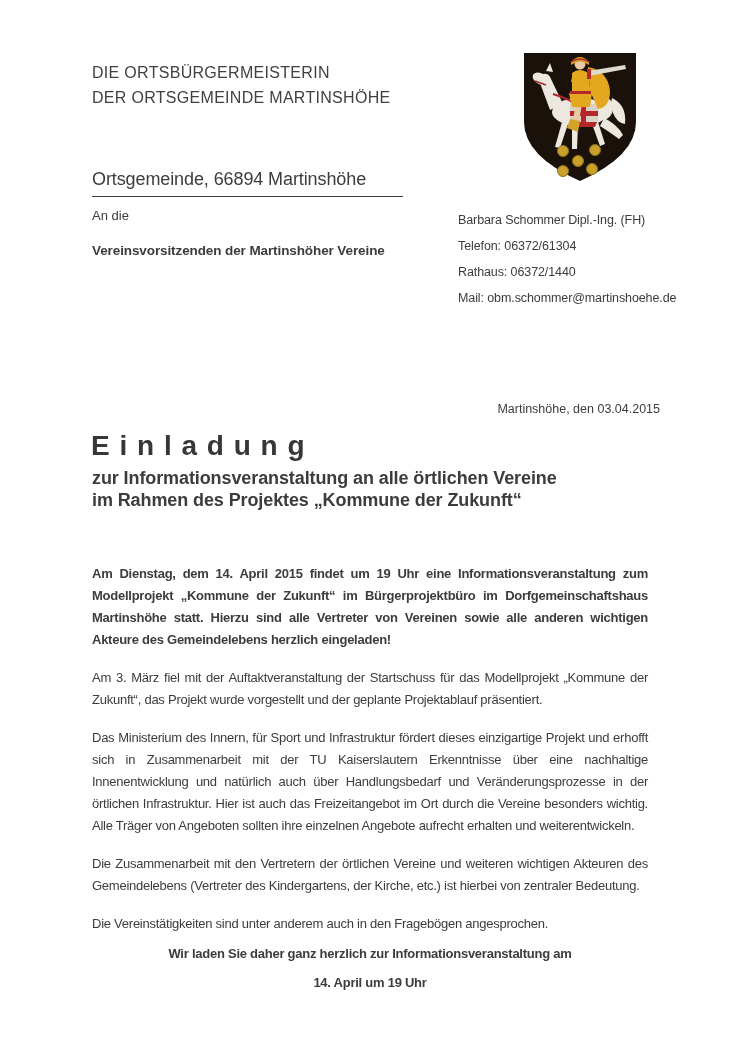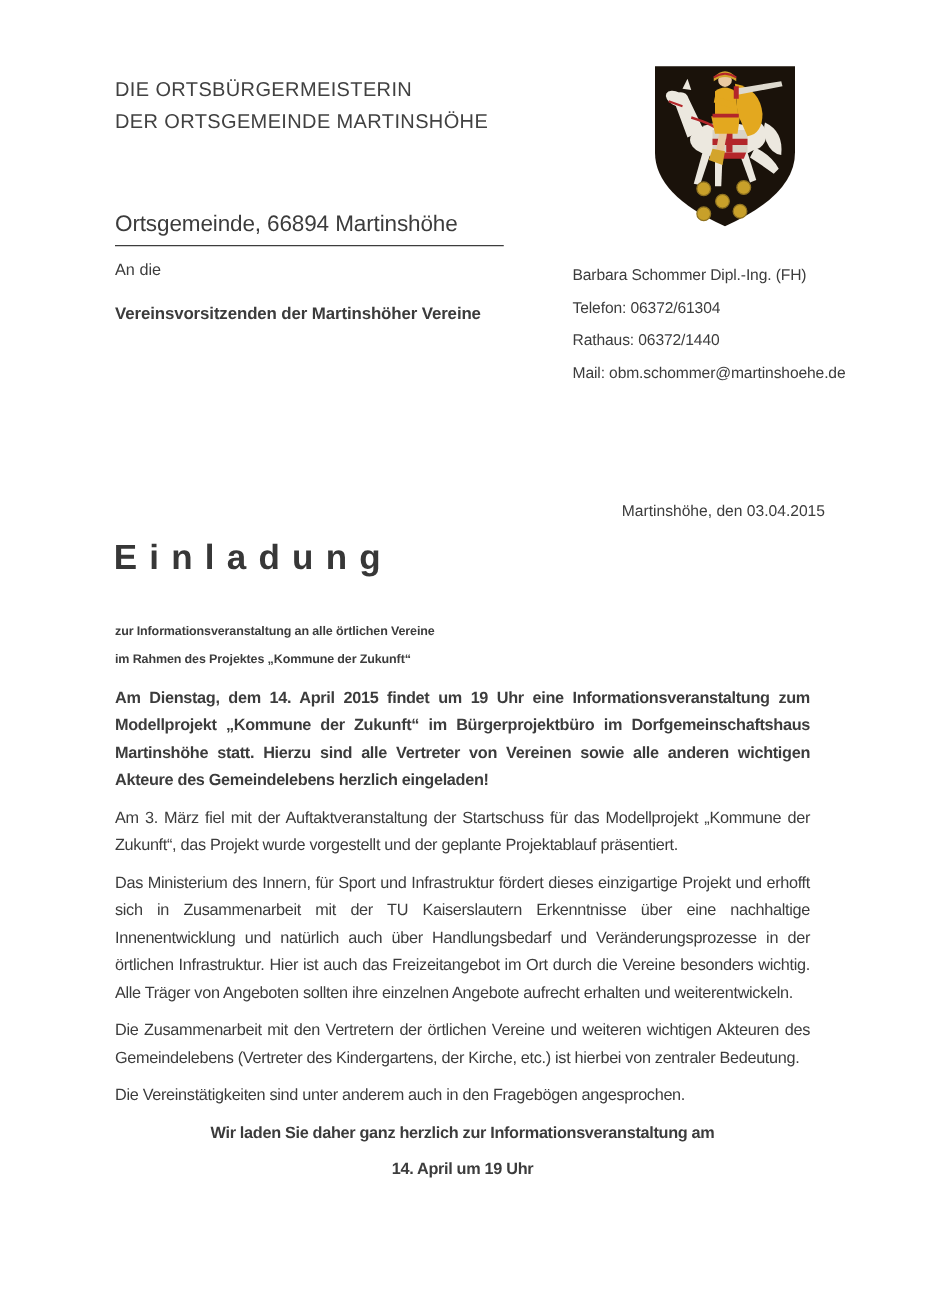--- a/index.html
+++ b/index.html
@@ -85,39 +85,39 @@
     top: 430px;
     font-size: 28px;
     font-weight: bold;
     letter-spacing: 1px;
     color: #373737;
   }
 
   .subtitle {
     position: absolute;
     left: 92px;
-    top: 495px;
-    font-size: 10px;
+    top: 467px;
+    font-size: 18px;
     font-weight: bold;
     line-height: 22px;
     letter-spacing: -0.1px;
   }
 
   
   .body-copy {
     position: absolute;
     left: 92px;
     top: 547px;
     width: 556px;
     font-size: 13px;
     line-height: 22px;
     text-align: justify;
     letter-spacing: -0.25px;
   }
-  .body-copy p { margin: 0 0 8px 0; }
+  .body-copy p { margin: 16px 0 8px 0; }
   .body-copy p.bold { font-weight: bold; }
 
   .closing { 
     margin-top: 6px;
     text-align: center;
     font-weight: bold;
   }
   .closing p { margin: 0 0 7px 0; }
 </style>
 </head>

